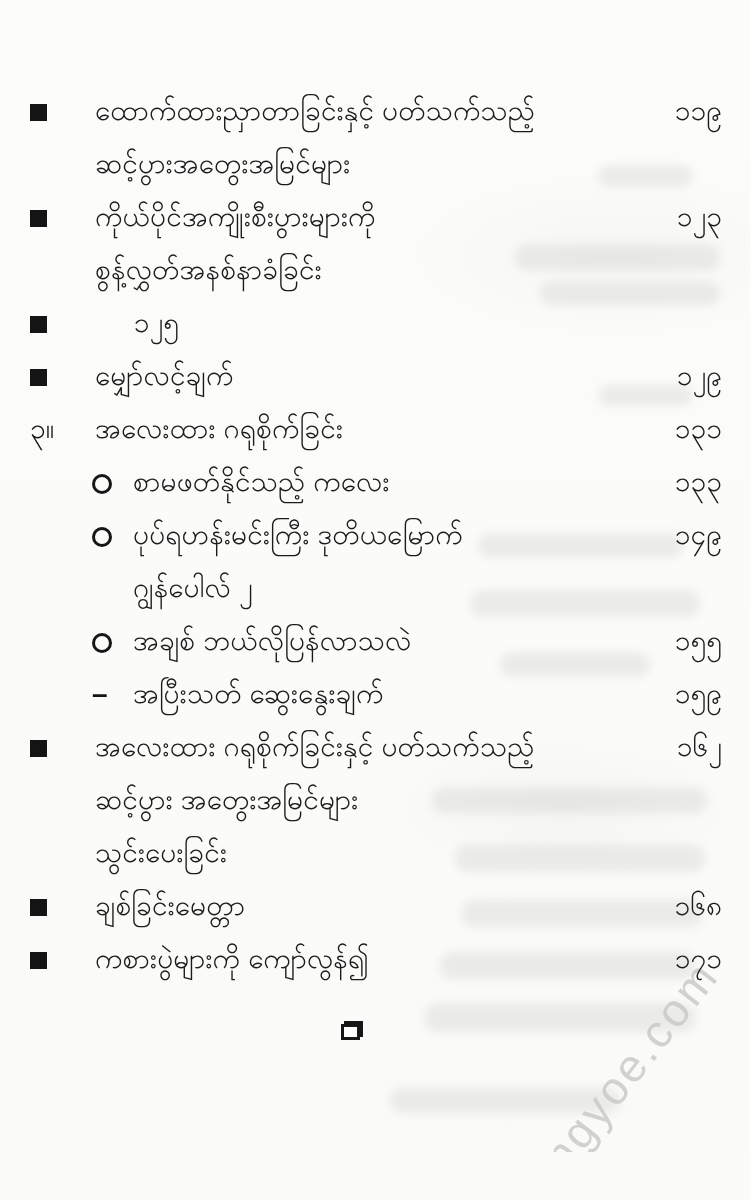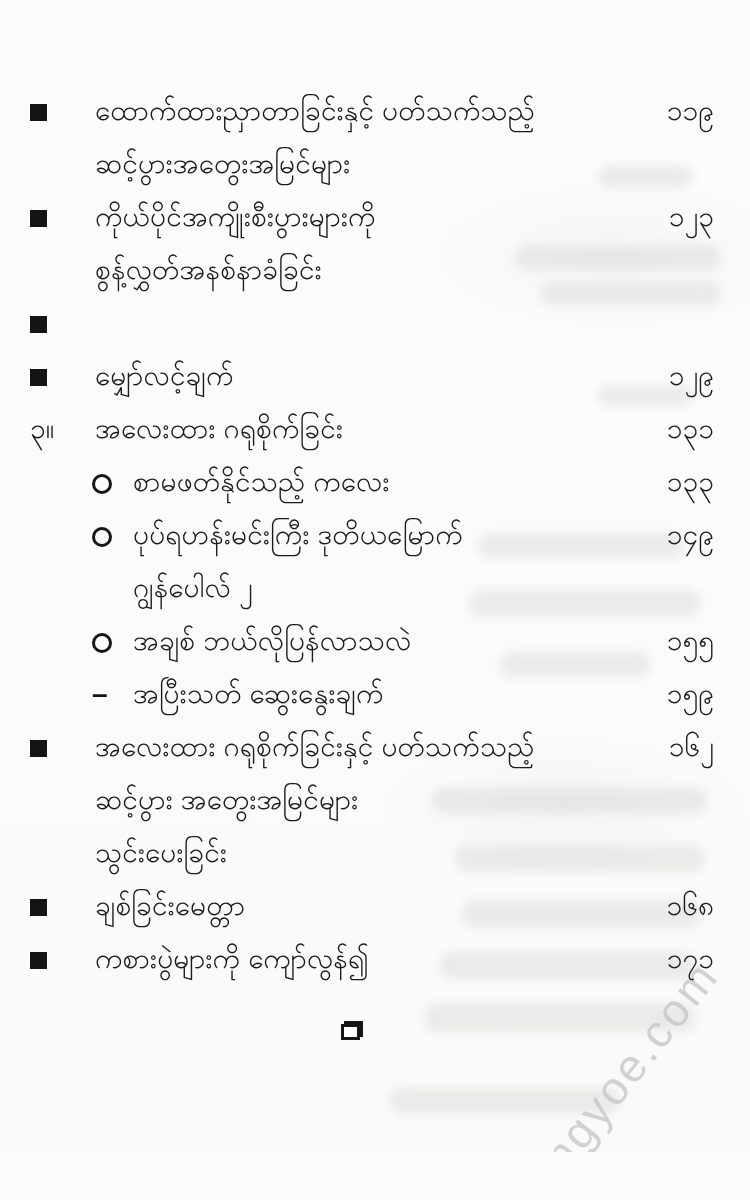--- a/index.html
+++ b/index.html
@@ -52,21 +52,21 @@
     border: 3px solid #161616;
     border-radius: 50%;
     margin-top: 8px;
   }
   .marker.da { font-weight: bold; padding-top: 0px; }
   .marker.num { font-size: 28px; }
   .row .text { flex: 1 1 auto; letter-spacing: 0.2px; }
   .row .pagenum {
     flex: 0 0 112px;
     text-align: right;
-    padding-right: 36px;
+    padding-right: 28px;
   }
   .endmark {
     position: relative;
     z-index: 2;
     width: 19px; height: 16px;
     margin: 28px 0 0 341px;
     background: #fdfdfc;
     border: 3px solid #161616;
     box-shadow: 3px -3px 0 0 #161616;
   }
@@ -140,20 +140,21 @@
         <span class="text">ကိုယ်ပိုင်အကျိုးစီးပွားများကို</span>
         <span class="pagenum">၁၂၃</span>
       </div>
       <div class="row">
         <span class="marker"></span>
         <span class="text">စွန့်လွှတ်အနစ်နာခံခြင်း</span>
         <span class="pagenum"></span>
       </div>
       <div class="row">
         <span class="marker sq"></span>
+        <span class="pagenum">၁၂၅</span>
       </div>
       <div class="row">
         <span class="marker sq"></span>
         <span class="text">မျှော်လင့်ချက်</span>
         <span class="pagenum">၁၂၉</span>
       </div>
       <div class="row">
         <span class="marker num">၃။</span>
         <span class="text">အလေးထား ဂရုစိုက်ခြင်း</span>
         <span class="pagenum">၁၃၁</span>

